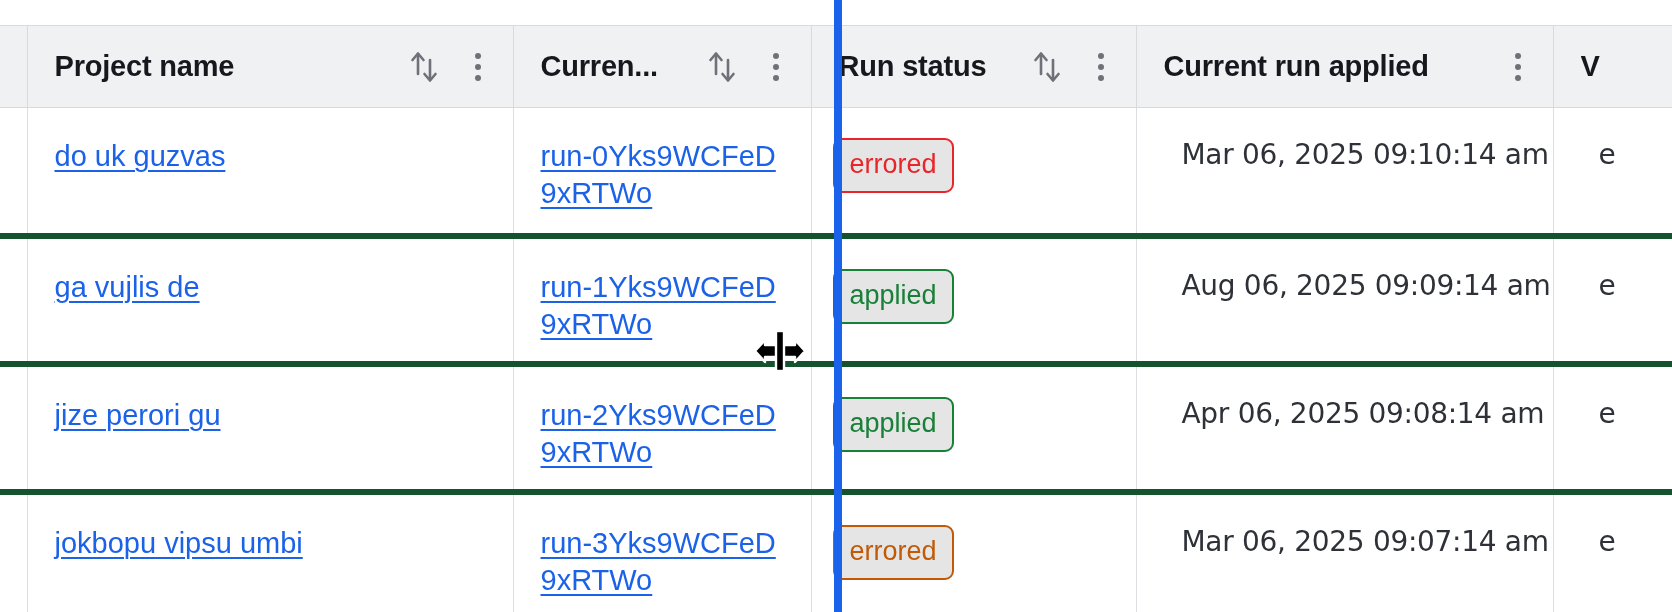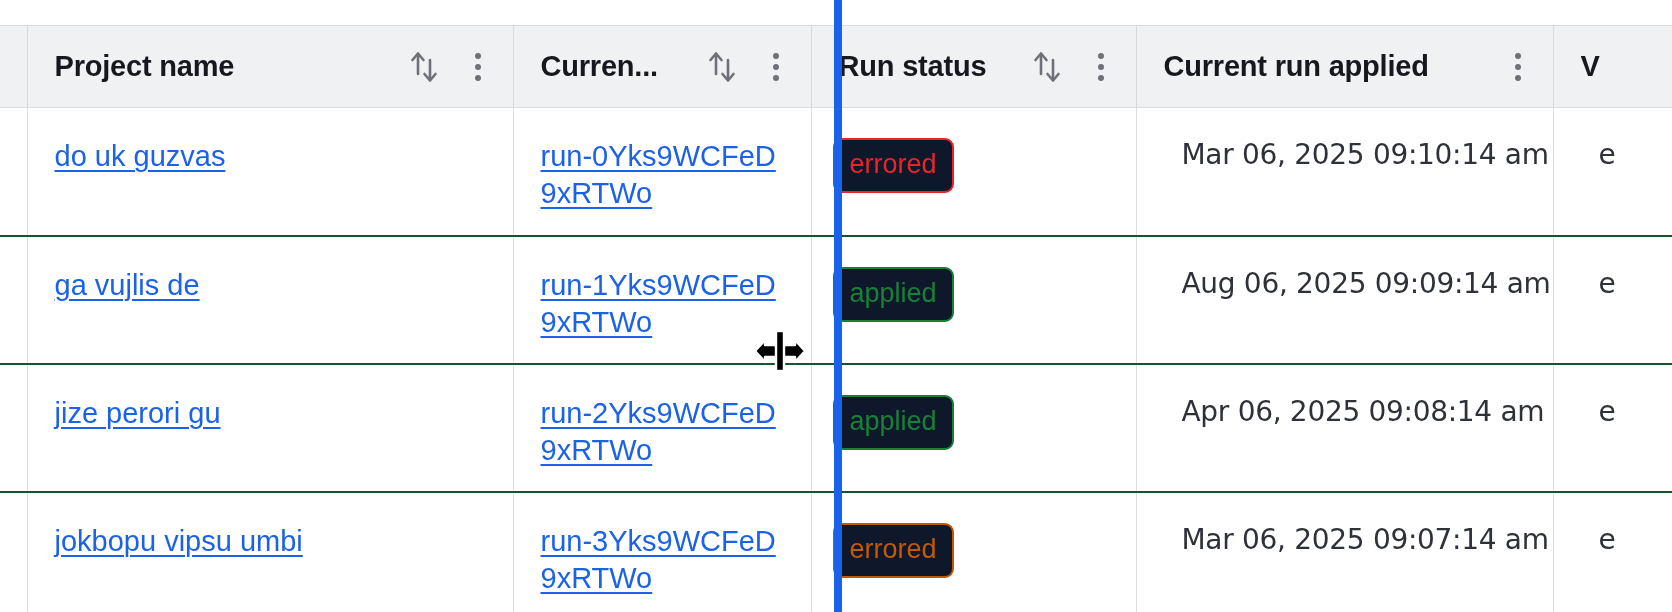--- a/index.html
+++ b/index.html
@@ -111,21 +111,21 @@
     display: block;
     width: 6px;
     height: 6px;
     border-radius: 50%;
     background: #6e7178;
   }
 
   
   tbody td {
     height: 128px;
-    border-bottom: 2px solid #14532d;
+    border-bottom: 6px solid #14532d;
     border-right: 1px solid #dcdee1;
     padding: 0;
     vertical-align: top;
     background: #ffffff;
     box-sizing: border-box;
     overflow: hidden;
   }
   tbody td.sel-cell {
     border-right: 1px solid #dcdee1;
   }
@@ -173,21 +173,21 @@
 
   
   .badge {
     display: inline-block;
     font-size: 27px;
     font-stretch: condensed;
     line-height: 1;
     padding: 11px 15px 13px;
     border: 2px solid currentColor;
     border-radius: 9px;
-    background: #0f172a;
+    background: #e5e5e5;
     white-space: nowrap;
   }
   .badge.errored { color: #e8252a; }
   .badge.applied { color: #198038; }
   .badge.planned { color: #c15a07; }
 
   
   .resize-line {
     position: absolute;
     top: 0;

